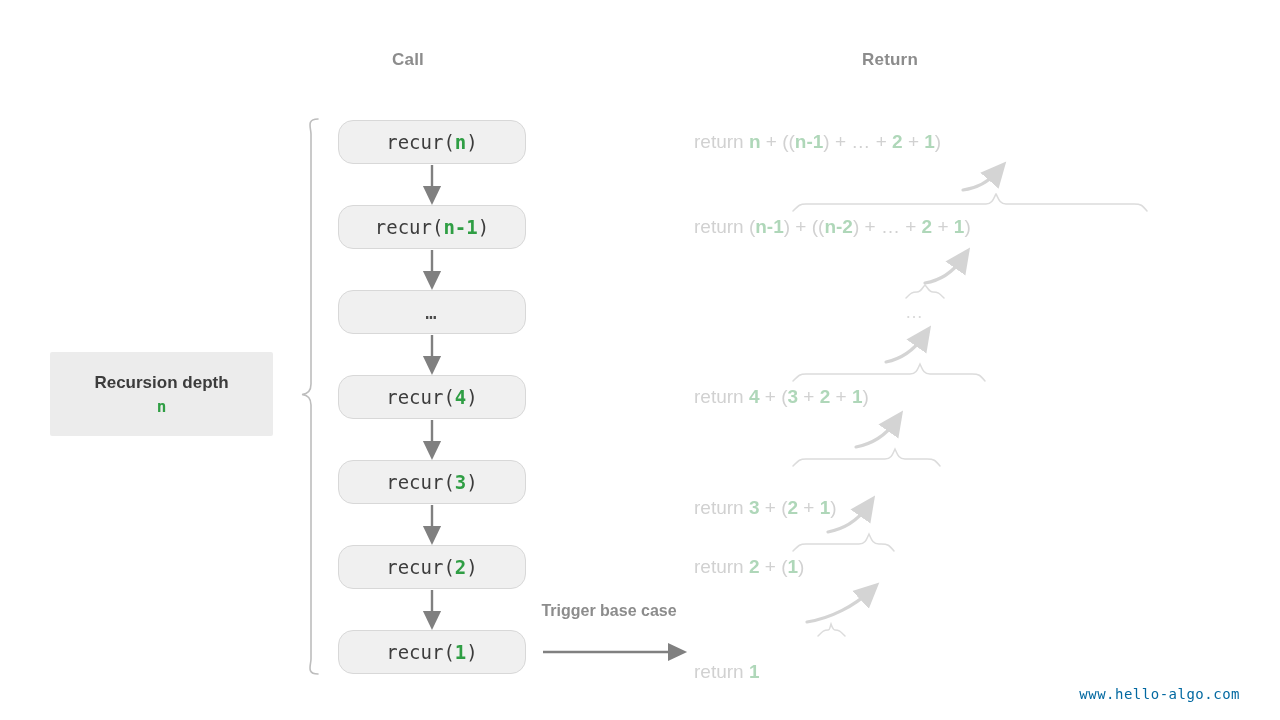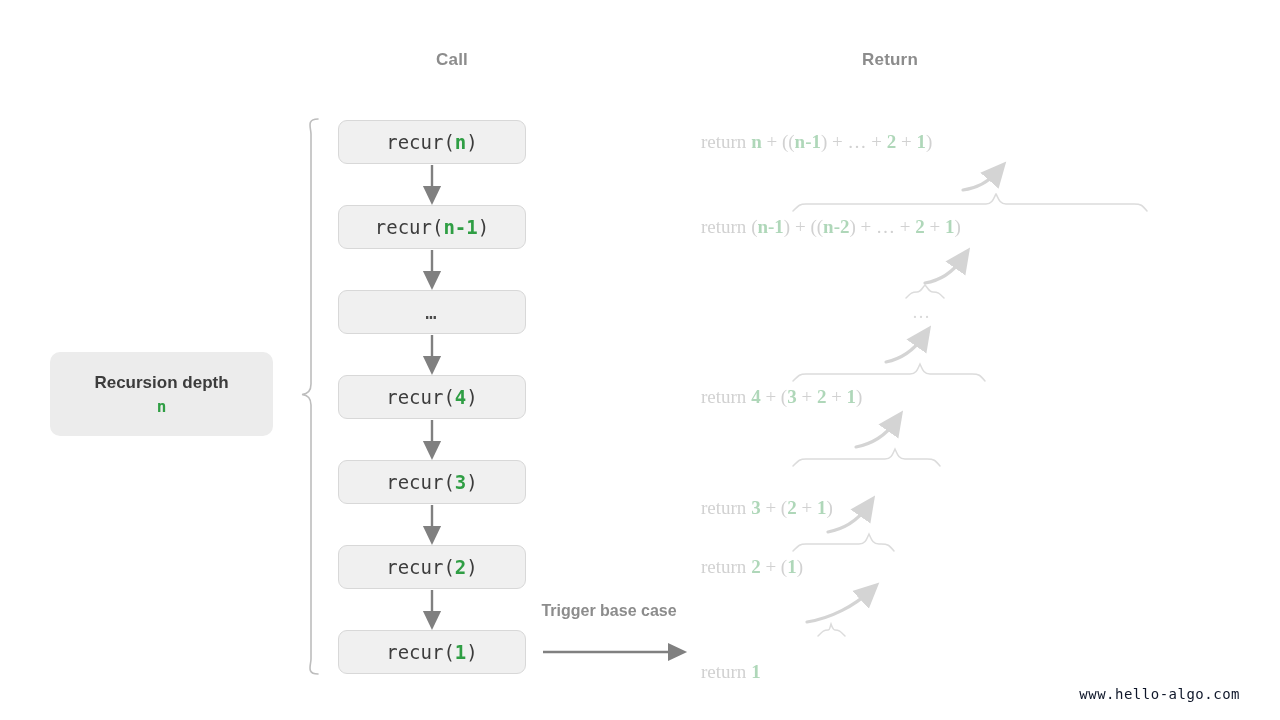--- a/index.html
+++ b/index.html
@@ -14,84 +14,83 @@
 
   .col-header{
     position:absolute;
     font-size:17px;
     font-weight:bold;
     color:#8c8c8c;
     letter-spacing:.2px;
     white-space:nowrap;
     transform:translateX(-50%);
   }
-  #hdr-call{left:452px;top:50px;}
+  #hdr-call{left:408px;top:50px;}
   #hdr-return{left:890px;top:50px;}
 
   
   .call-box{
     position:absolute;
     left:338px;
     width:188px;height:44px;
     box-sizing:border-box;
     background:#f0f0f0;
     border:1.5px solid #d8d8d8;
-    border-radius:9px;
+    border-radius:15px;
     display:flex;align-items:center;justify-content:center;
     font-family:"DejaVu Sans Mono", monospace;
     font-size:19px;
     color:#3c3c3c;
     letter-spacing:0px;
   }
   .call-box .arg{color:#2f9e44;font-weight:bold;}
   .call-box.dots{font-size:19px;color:#4a4a4a;letter-spacing:2px;}
 
   
   #depth-box{
     position:absolute;
     left:50px;top:352px;
     width:223px;height:84px;
     background:#ececec;
-    border-radius:10px;
+    border-radius:2px;
     display:flex;flex-direction:column;
     align-items:center;justify-content:center;
     gap:4px;
   }
   #depth-title{
     font-size:17px;font-weight:bold;color:#3c3c3c;
   }
   #depth-value{
     font-family:"DejaVu Sans Mono", monospace;
     font-size:16px;font-weight:bold;color:#2f9e44;
   }
 
   
   .ret-line{
     position:absolute;
     left:694px;
-    font-family:Liberation Serif, serif;
+    font-family:Liberation Sans, sans-serif;
     font-size:19px;
     white-space:pre;
     color:#b5b5b5;
     opacity:.62;
     transform:translateY(-50%);
-    margin-left:7px;
   }
   .ret-line .g{color:#7fbf8f;font-weight:bold;}
   .ret-line .p{color:#b5b5b5;}
   .ret-line.dots{
     left:905px;color:#c9c9c9;letter-spacing:3px;font-size:18px;opacity:.7;
   }
 
   #watermark{
     position:absolute;
     right:40px;bottom:18px;
     font-family:"DejaVu Sans Mono", monospace;
     font-size:14px;
-    color:#0f172a;
+    color:#0369a1;
     letter-spacing:.5px;
   }
   svg.overlay{position:absolute;left:0;top:0;width:1280px;height:720px;pointer-events:none;}
 </style>
 </head>
 <body>
 
 <div id="stage">
 
   <div class="col-header" id="hdr-call">Call</div>

